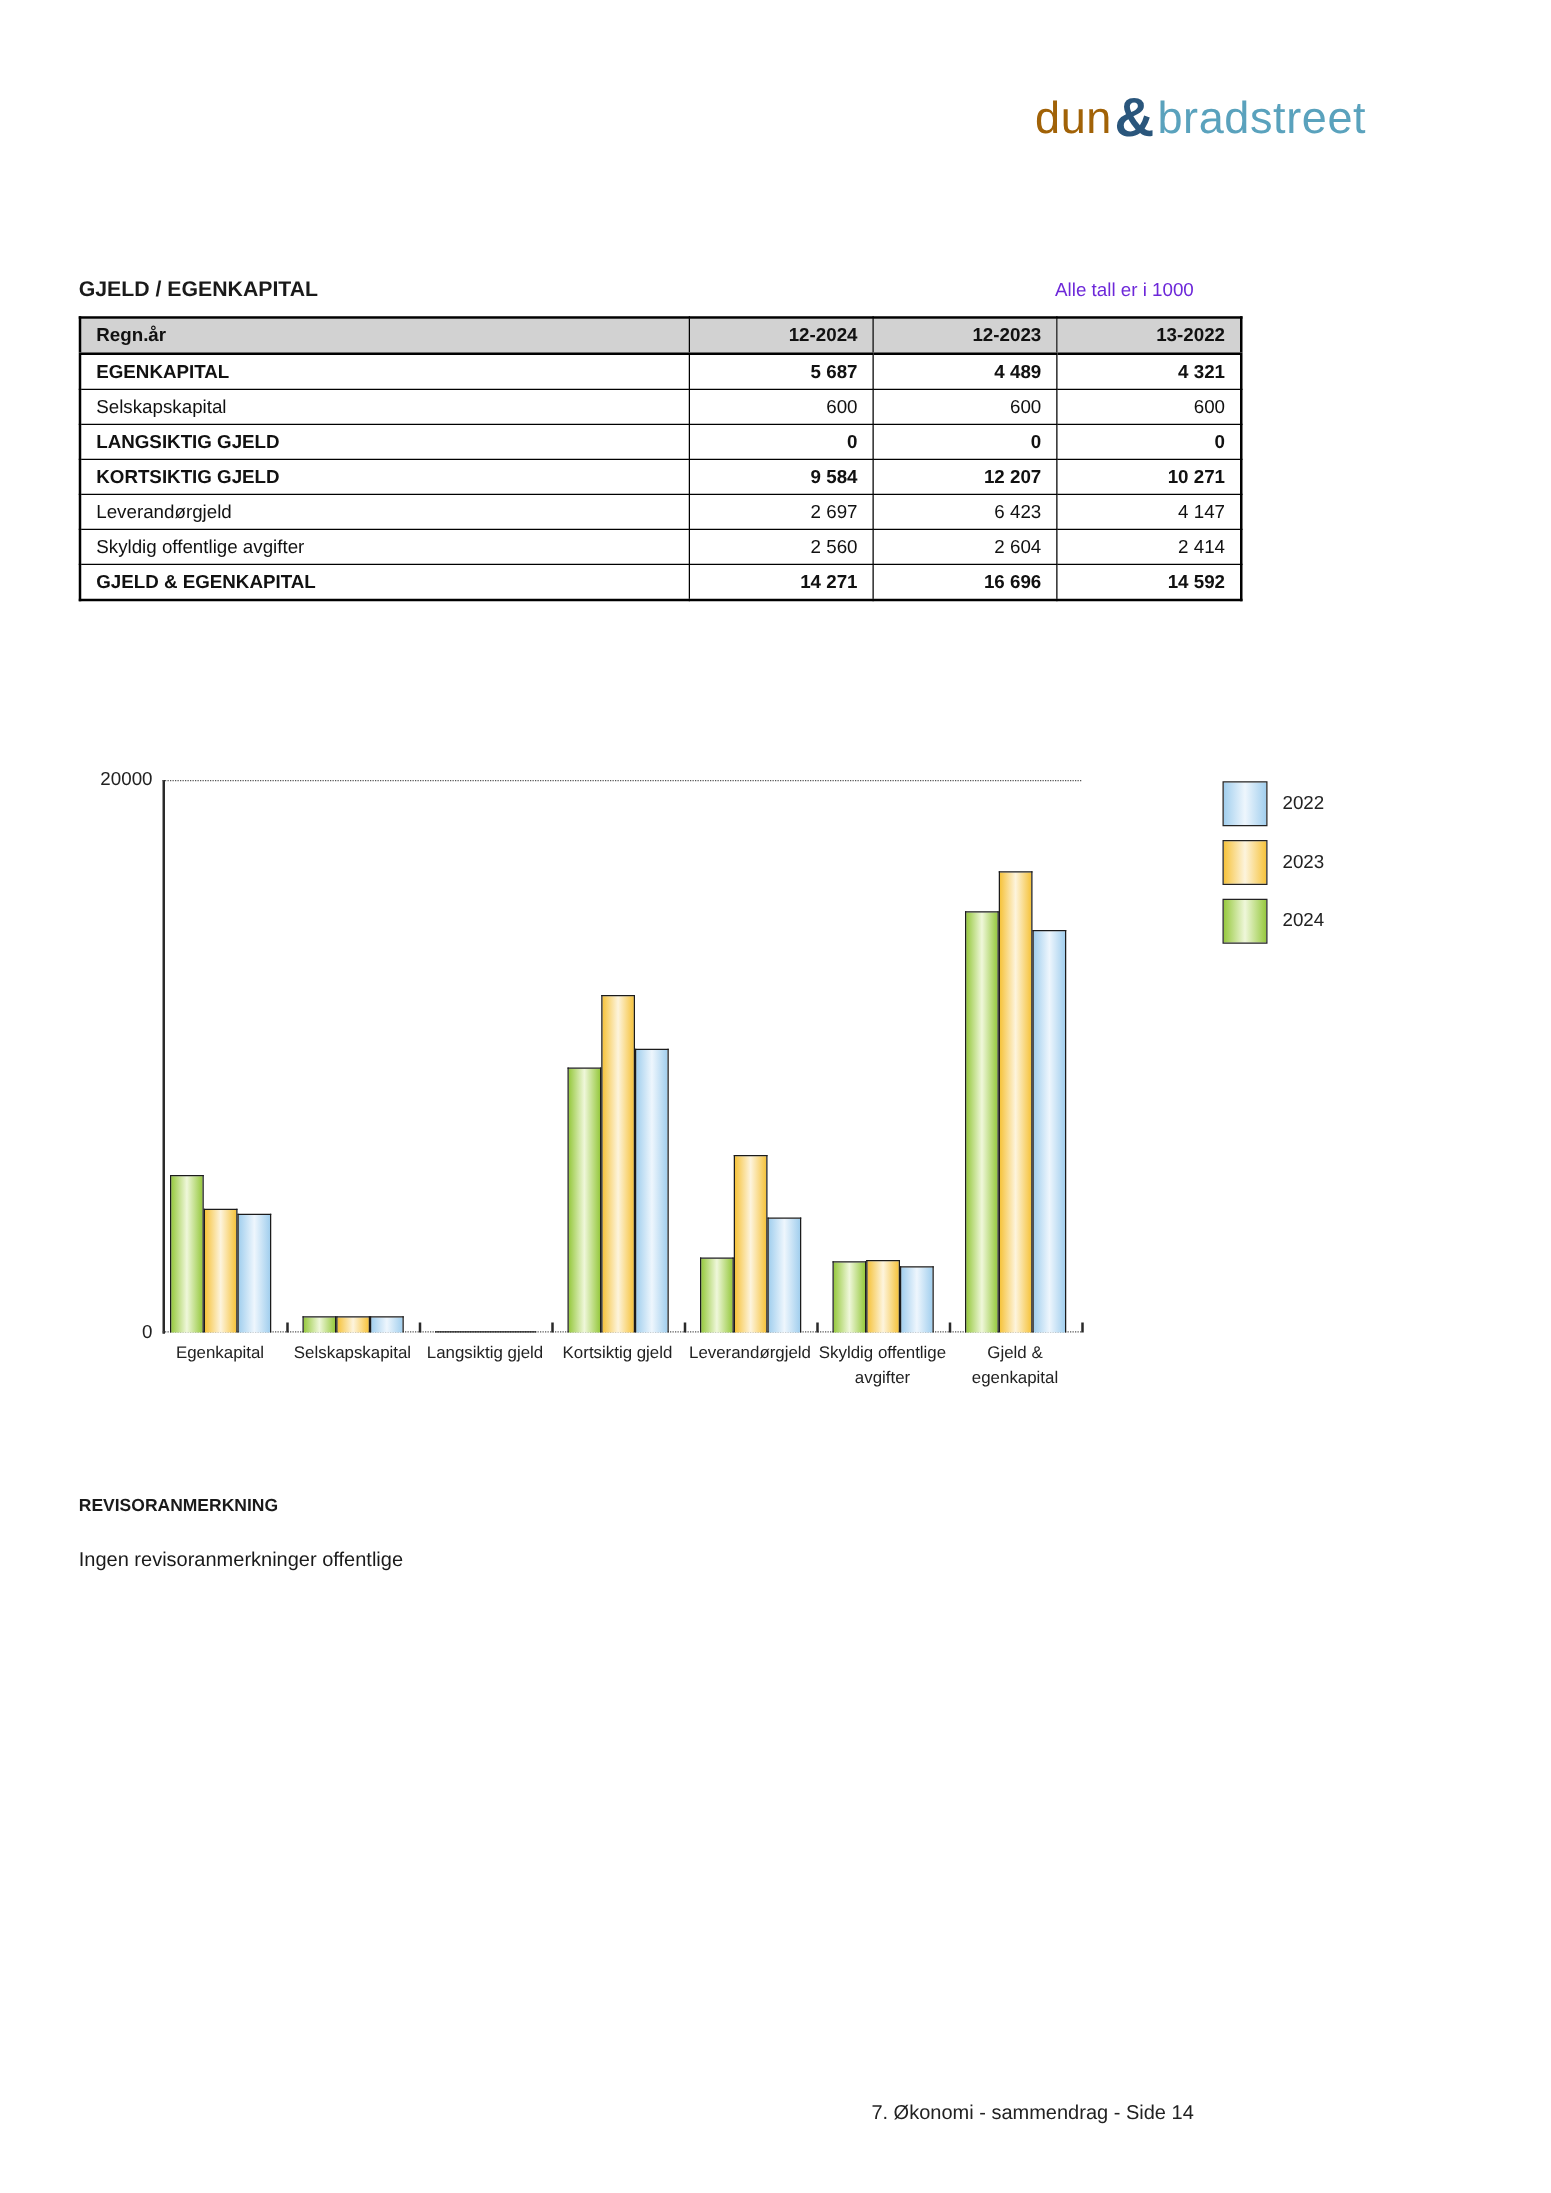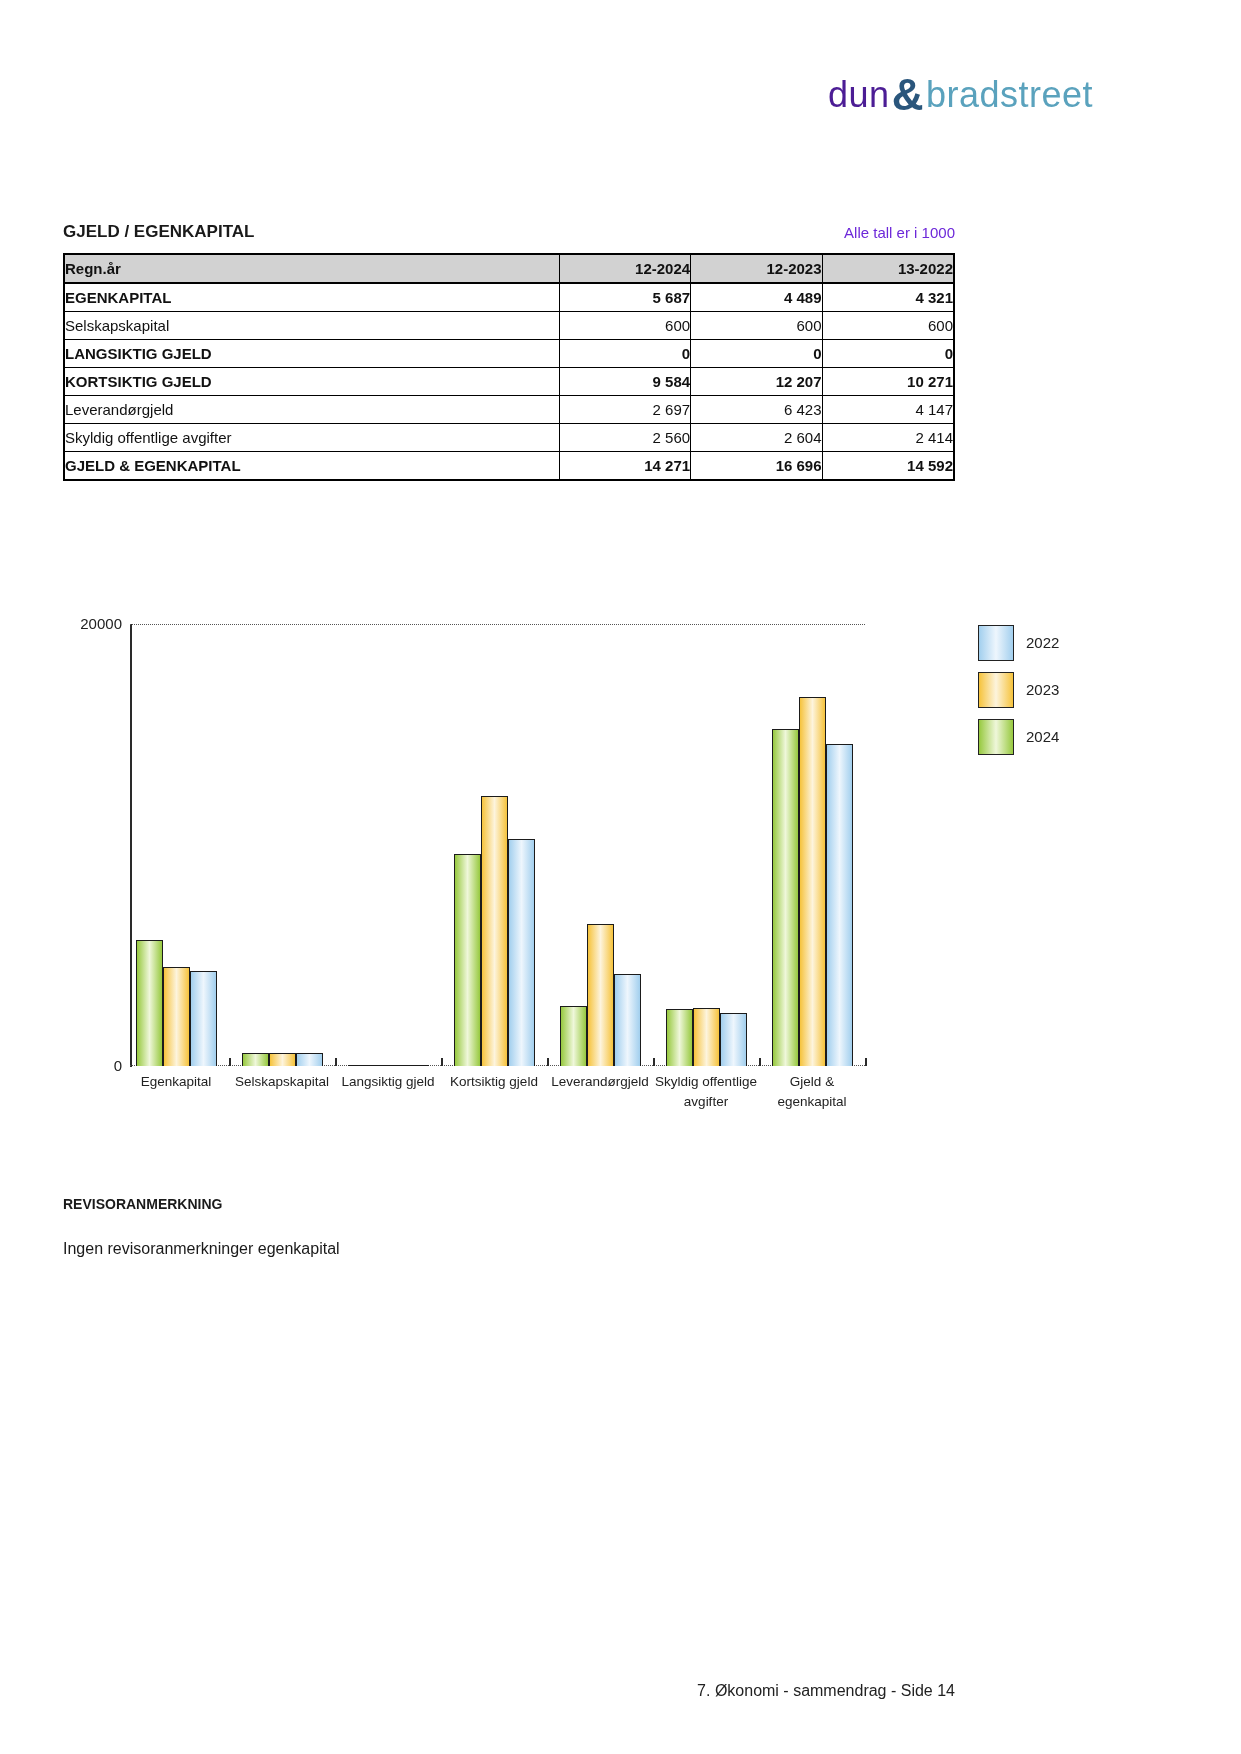--- a/index.html
+++ b/index.html
@@ -2,29 +2,29 @@
 <html><head>
 <meta charset="utf-8">
 <style>
   html,body{margin:0;padding:0;background:#fff;}
   .page{
     position:relative;width:1241px;height:1754px;background:#ffffff;
     font-family:"Liberation Sans","DejaVu Sans",sans-serif;color:#111;overflow:hidden;
   }
   
   .logo{position:absolute;top:72px;right:148px;font-size:36px;line-height:40px;letter-spacing:.5px;white-space:nowrap;}
-  .logo .dun{color:#4c1d95;}
+  .logo .dun{color:#a16207;}
   .logo .amp{color:#2a567c;font-size:44px;font-weight:600;margin:0 2px;position:relative;top:3px;}
   .logo .brad{color:#5aa2bd;}
   
   .section-title{position:absolute;left:63px;top:222px;font-size:17px;font-weight:bold;color:#1a1a1a;}
   .units-note{position:absolute;right:286px;top:224px;font-size:15px;color:#6d28d9;}
   
   table.balance{position:absolute;left:63px;top:253px;width:892px;border-collapse:collapse;font-size:15px;color:#111;border:2px solid #000;table-layout:fixed;}
-  table.balance th,table.balance td{border:1px solid #000;height:27px;padding:0 0;overflow:hidden;white-space:nowrap;margin-top:12px;}
+  table.balance th,table.balance td{border:1px solid #000;height:27px;padding:0 12px;overflow:hidden;white-space:nowrap;margin-top:12px;}
   table.balance thead th{background:#d2d2d2;font-weight:bold;text-align:right;border-bottom:2px solid #000;}
   table.balance thead th.label-cell{text-align:left;}
   .label-cell{width:462px;text-align:left;}
   .value-cell{width:122px;text-align:right;}
   tr.bold-row td{font-weight:bold;}
   tr.bold-row td{border-top:1.5px solid #000;border-bottom:1.5px solid #000;}
   
   .chart-layer{position:absolute;inset:0;pointer-events:none;}
   .axis-y{position:absolute;left:130px;top:624px;width:1.5px;height:443px;background:#2a2a2a;}
   .dotted-line{position:absolute;height:0;border-top:1.5px dotted #555;}
@@ -164,17 +164,17 @@
       </div>
       <div class="legend-box" style="left: 978px; top: 625px; background: linear-gradient(to right, rgb(162, 207, 238), rgb(238, 246, 253) 50%, rgb(162, 207, 238));"></div>
       <div class="legend-label" style="left: 1026px; top: 634px;">2022</div>
       <div class="legend-box" style="left: 978px; top: 672px; background: linear-gradient(to right, rgb(246, 195, 60), rgb(253, 244, 221) 50%, rgb(246, 195, 60));"></div>
       <div class="legend-label" style="left: 1026px; top: 681px;">2023</div>
       <div class="legend-box" style="left: 978px; top: 719px; background: linear-gradient(to right, rgb(151, 201, 63), rgb(239, 247, 218) 50%, rgb(151, 201, 63));"></div>
       <div class="legend-label" style="left: 1026px; top: 728px;">2024</div>
     </div>
 
   <div class="revisor-title">REVISORANMERKNING</div>
-  <div class="revisor-body">Ingen revisoranmerkninger egenkapital</div>
+  <div class="revisor-body">Ingen revisoranmerkninger offentlige</div>
 
   <div class="footer">7. Økonomi - sammendrag - Side 14</div>
 
 </div>
 
 </body></html>

